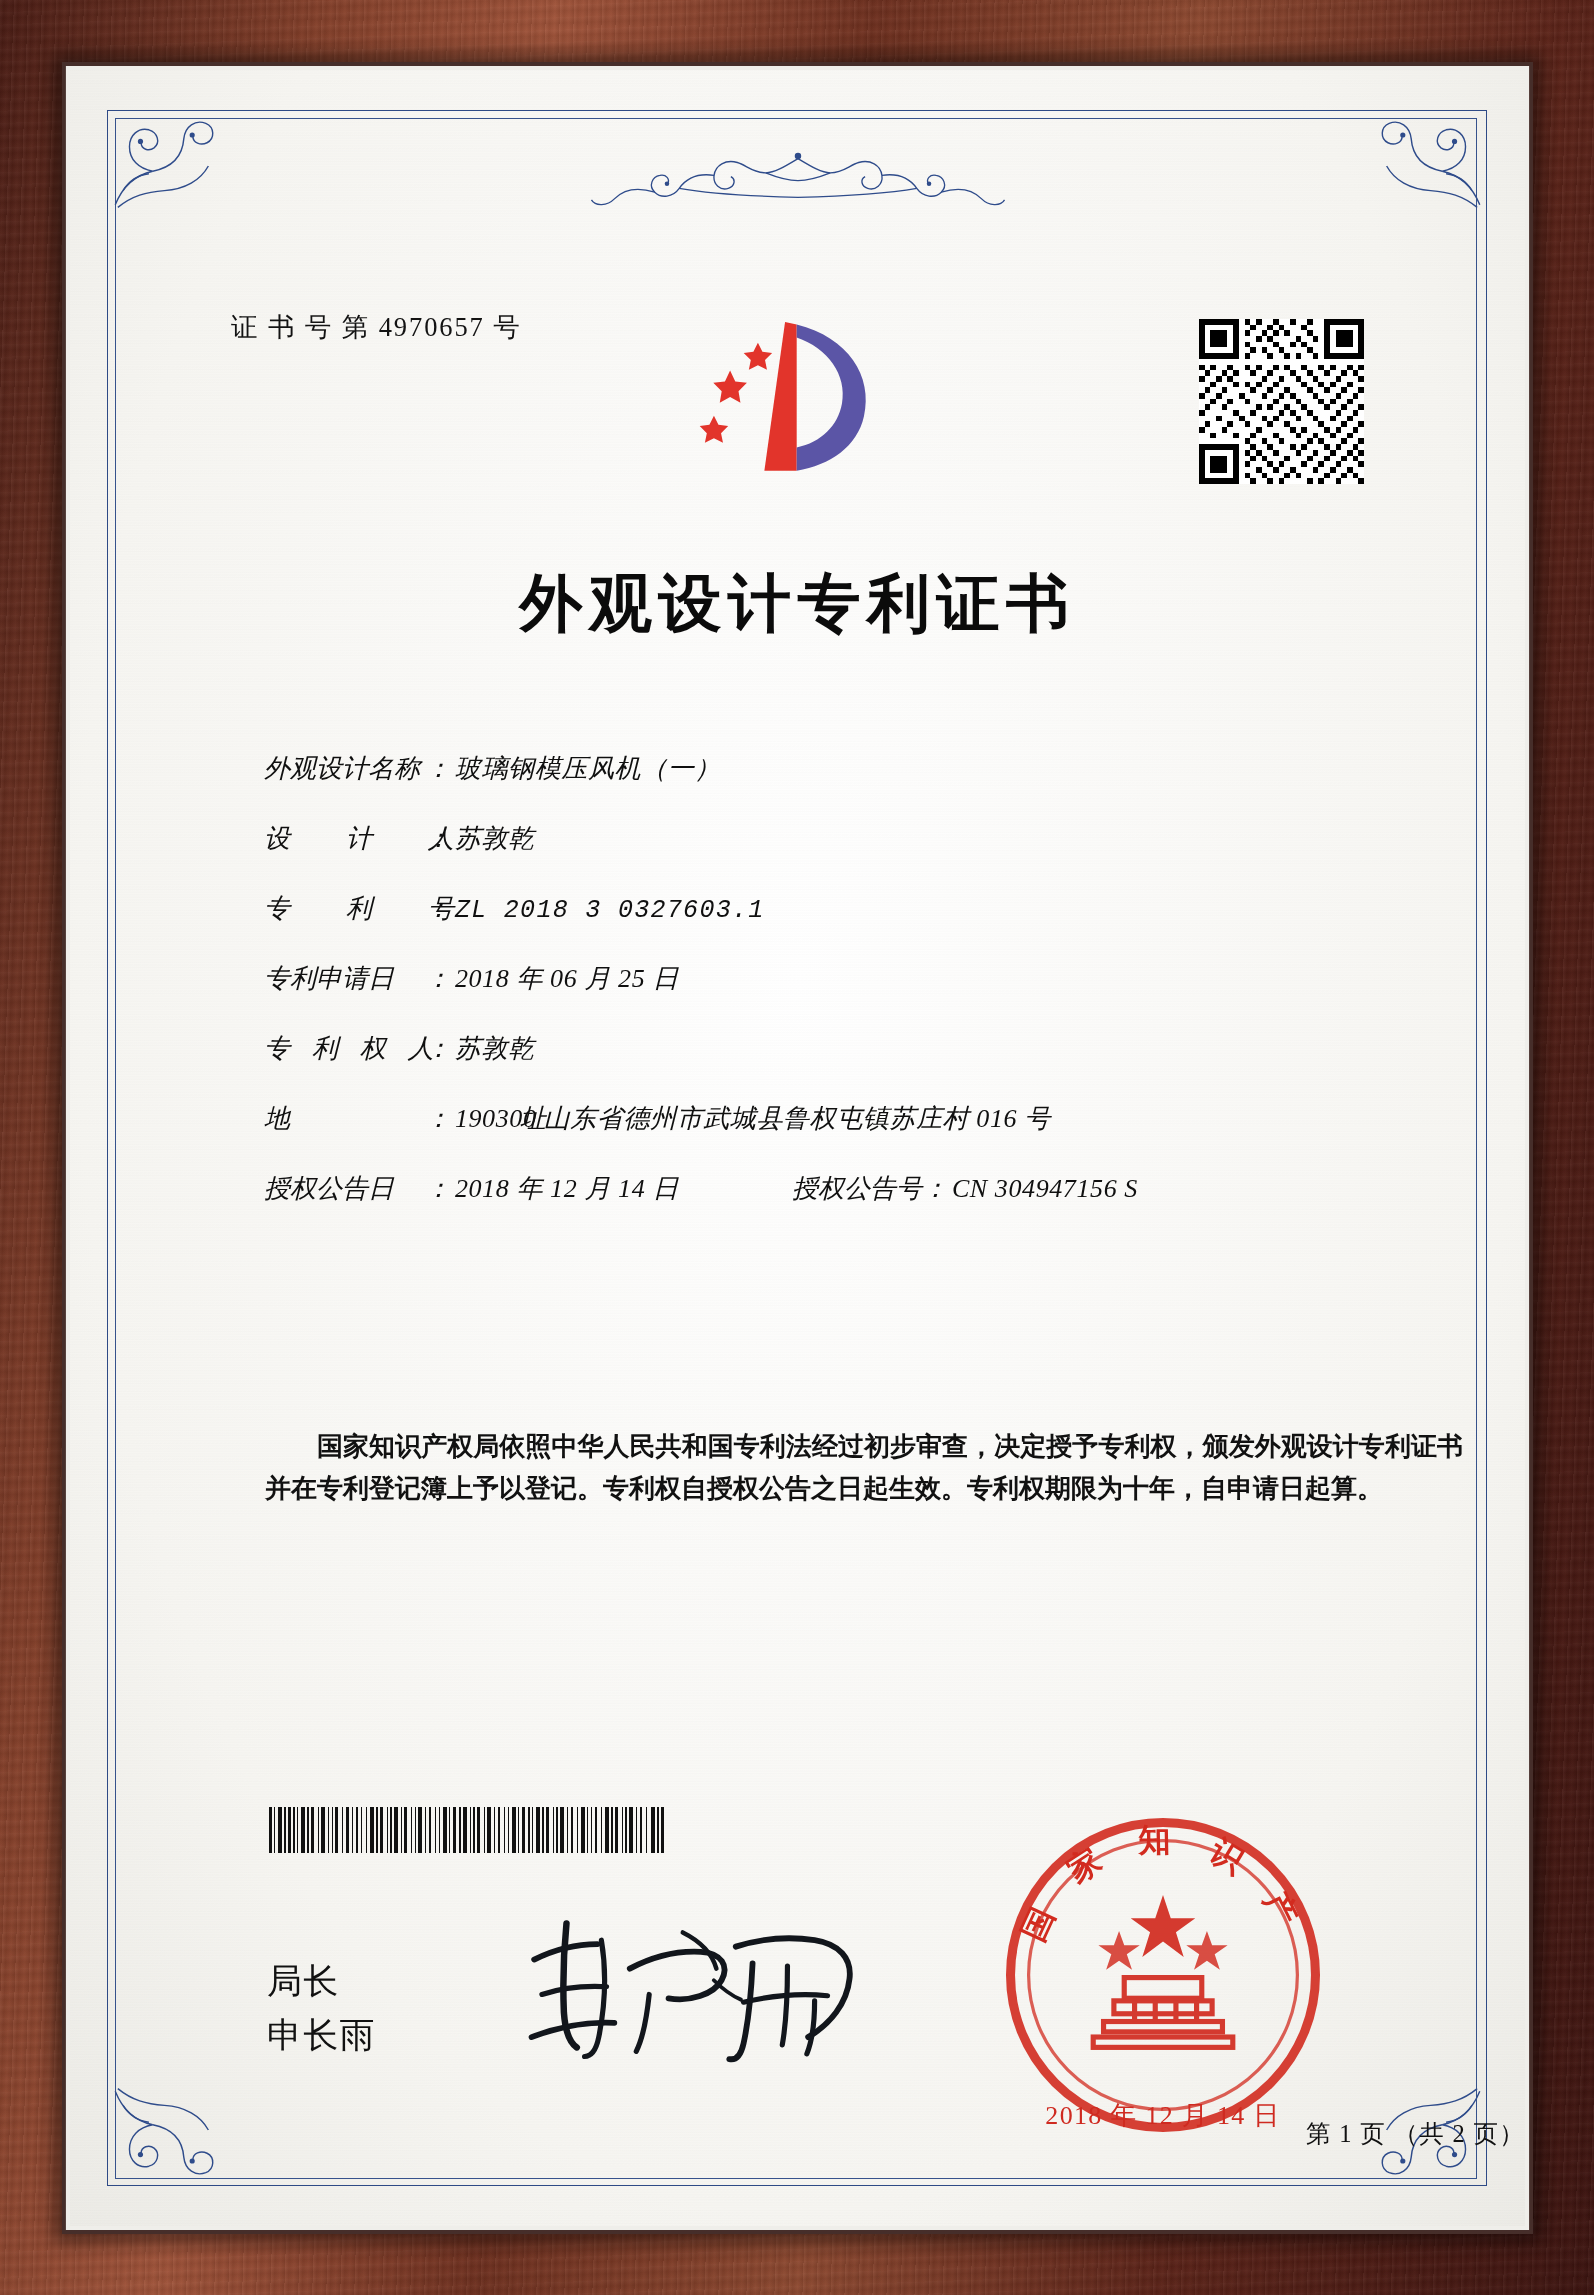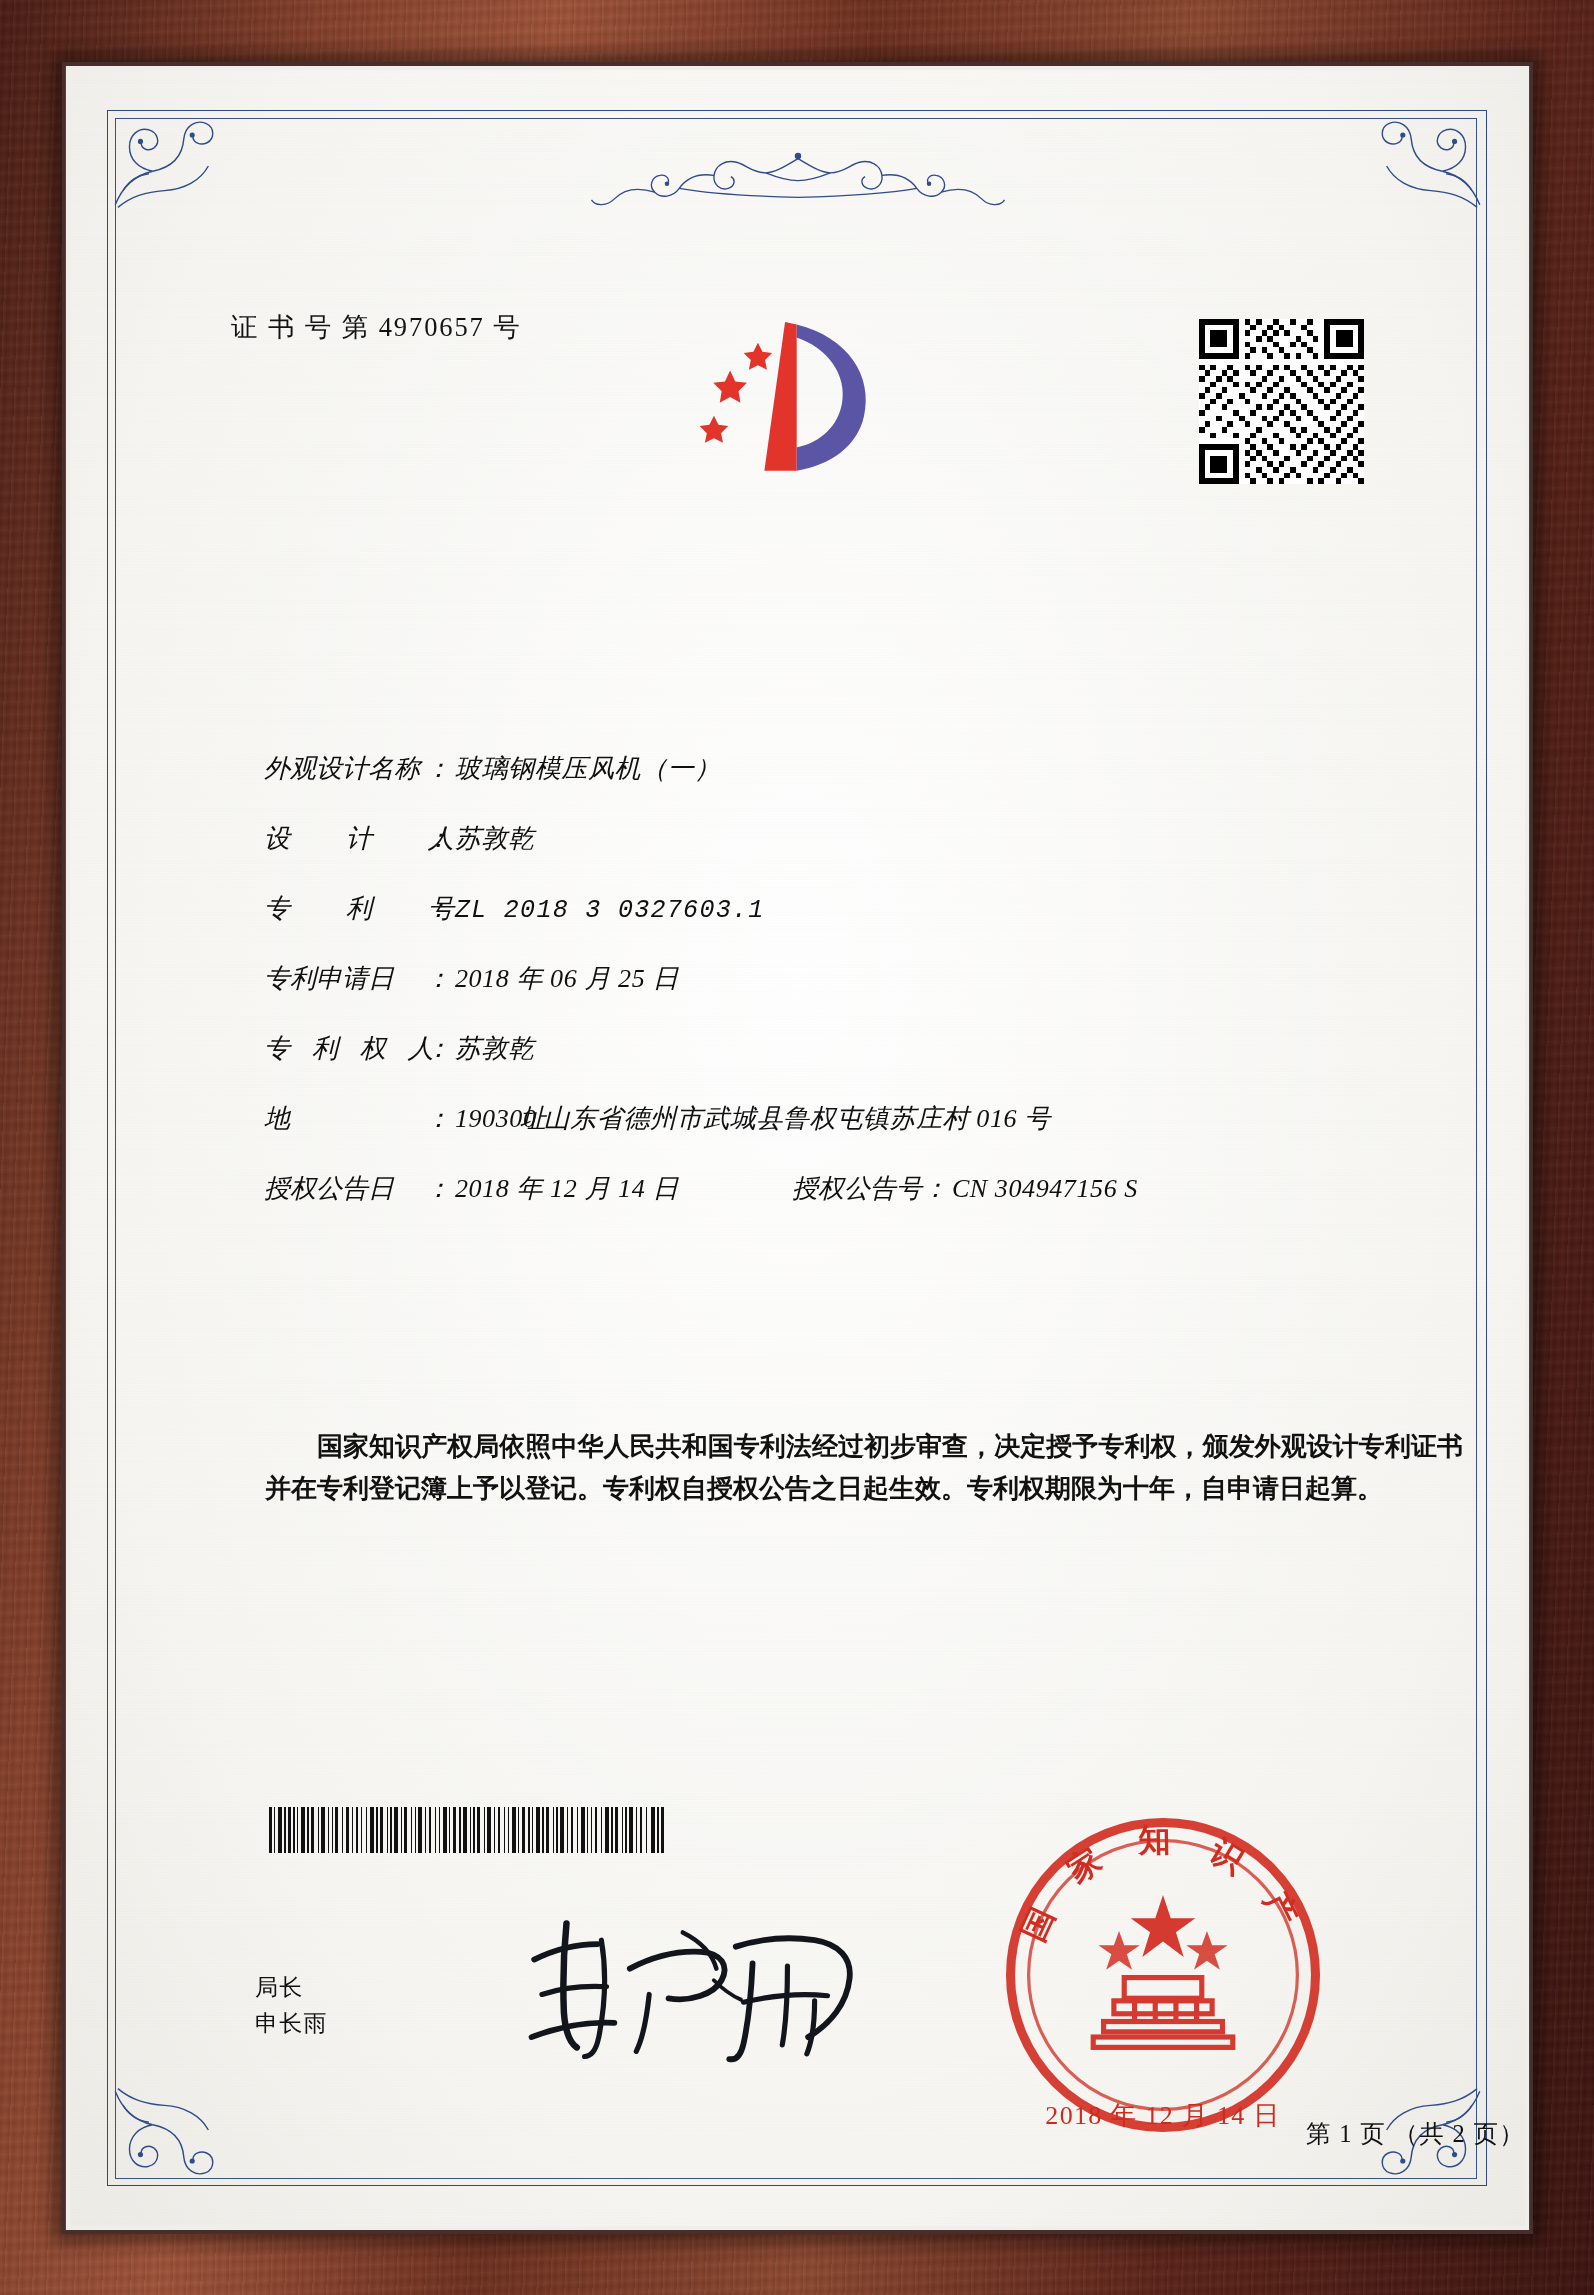--- a/index.html
+++ b/index.html
@@ -220,27 +220,26 @@
     left: 197px;
     top: 1737px;
     width: 400px;
     height: 46px;
   }
   .barcode svg { width: 100%; height: 100%; display: block; }
 
   
   .sign-label {
     position: absolute;
-    left: 185px;
+    left: 197px;
     top: 1885px;
-    font-size: 23px;
+    font-size: 35px;
     line-height: 1.55;
     color: #111111;
     letter-spacing: 1.3px;
-    margin-top: 15px;
   }
   .signature {
     position: absolute;
     left: 446px;
     top: 1834px;
     width: 362px;
     height: 168px;
     color: #12161c;
   }
   .signature svg { width: 100%; height: 100%; display: block; }
@@ -579,20 +578,21 @@
             <rect x="12" y="28" width="1" height="1"></rect>
             <rect x="14" y="28" width="1" height="1"></rect>
             <rect x="19" y="28" width="1" height="1"></rect>
             <rect x="21" y="28" width="1" height="1"></rect>
             <rect x="24" y="28" width="1" height="1"></rect>
             <rect x="28" y="28" width="1" height="1"></rect>
         </g>
       </svg>
     </div>
 
+    <div class="title">外观设计专利证书</div>
 
     <div class="fields">
 
       <div class="field-row">
         <span class="field-label">外观设计名称</span>
         <span class="field-colon">：</span>
         <span class="field-value">玻璃钢模压风机（一）</span>
       </div>
 
       <div class="field-row">

